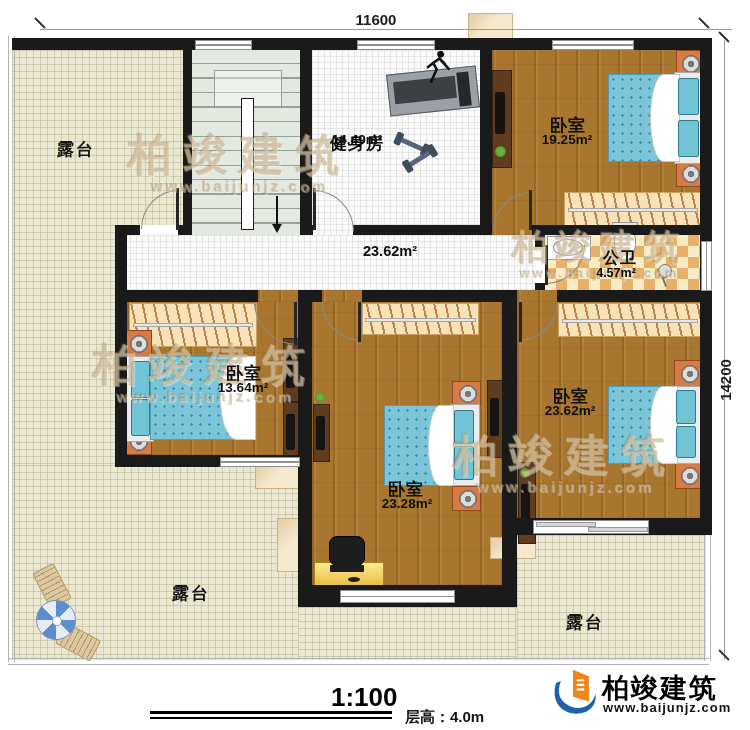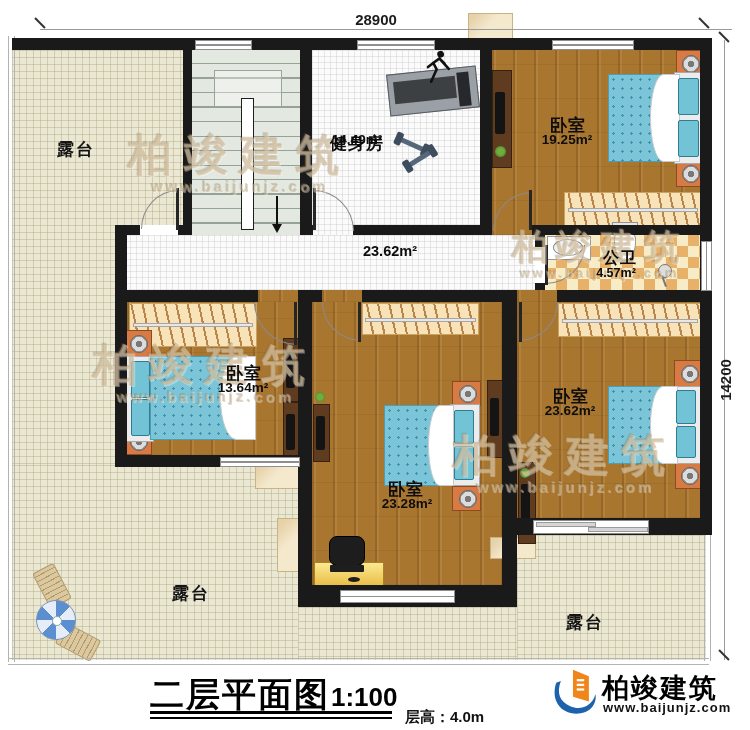--- a/index.html
+++ b/index.html
@@ -331,28 +331,27 @@
 
   <div class="abs rl" style="left:406px;top:478px;">卧室</div>
   <div class="abs ra" style="left:407px;top:496px;">23.28m²</div>
 
   <div class="abs rl" style="left:571px;top:385px;">卧室</div>
   <div class="abs ra" style="left:570px;top:403px;">23.62m²</div>
 
   <div class="abs dimline" style="left:40px;top:29px;width:692px;height:1px;"></div>
   <div class="abs dimtick" style="left:33px;top:22px;width:14px;height:2px;transform:rotate(45deg);"></div>
   <div class="abs dimtick" style="left:697px;top:22px;width:14px;height:2px;transform:rotate(45deg);"></div>
-  <div class="abs dimtxt" style="left:336px;top:11px;width:80px;">28900</div>
+  <div class="abs dimtxt" style="left:336px;top:11px;width:80px;">11600</div>
 
   <div class="abs dimline" style="left:724px;top:40px;width:1px;height:620px;"></div>
   <div class="abs dimtick" style="left:717px;top:36px;width:14px;height:2px;transform:rotate(45deg);"></div>
   <div class="abs dimtick" style="left:717px;top:654px;width:14px;height:2px;transform:rotate(45deg);"></div>
   <div class="abs dimtxt" style="left:697px;top:372px;width:56px;height:16px;transform:rotate(-90deg);">14200</div>
 
-  <div class="abs title-cn" style="left:150px;top:672px;">二层平面图</div>
   <div class="abs title-scale" style="left:331px;top:682px;">1:100</div>
   <div class="abs uline" style="left:150px;top:711px;width:242px;height:3px;"></div>
   <div class="abs uline" style="left:150px;top:717px;width:242px;height:2px;"></div>
   <div class="abs info" style="left:405px;top:708px;">层高：4.0m</div>
 
   <svg class="abs" style="left:545px;top:667px;z-index:60;" width="56" height="54" viewBox="0 0 60 56">
     <path d="M30 2 L47 9 V36 L30 31 Z" fill="#f08519"></path>
     <rect x="34" y="12" width="8" height="2.4" fill="#fff"></rect>
     <rect x="34" y="17" width="8" height="2.4" fill="#fff"></rect>
     <rect x="34" y="22" width="8" height="2.4" fill="#fff"></rect>

